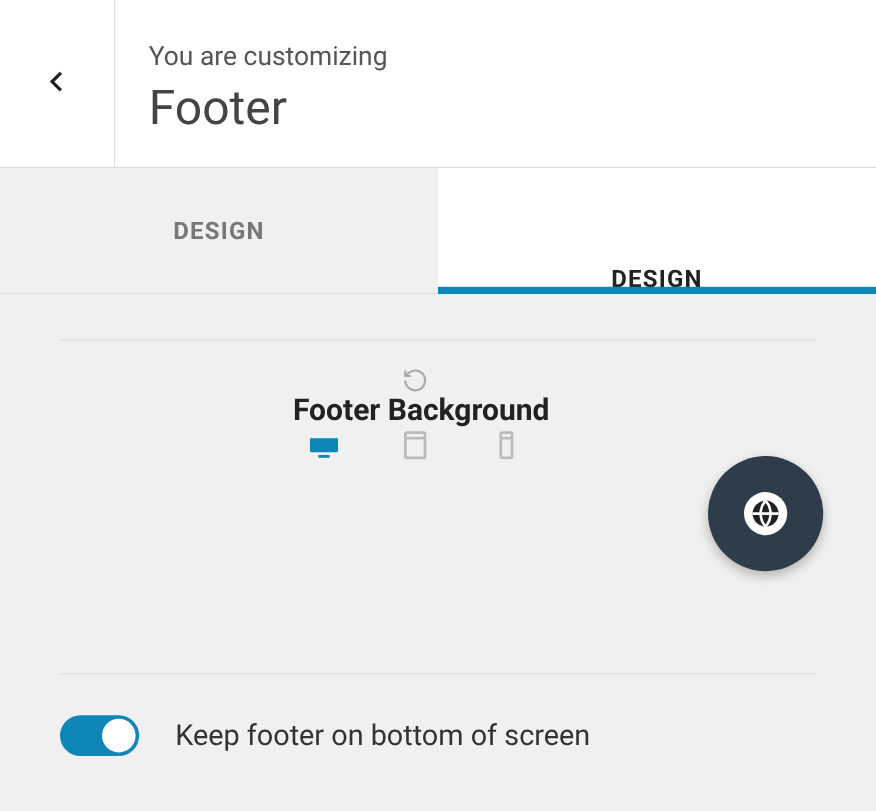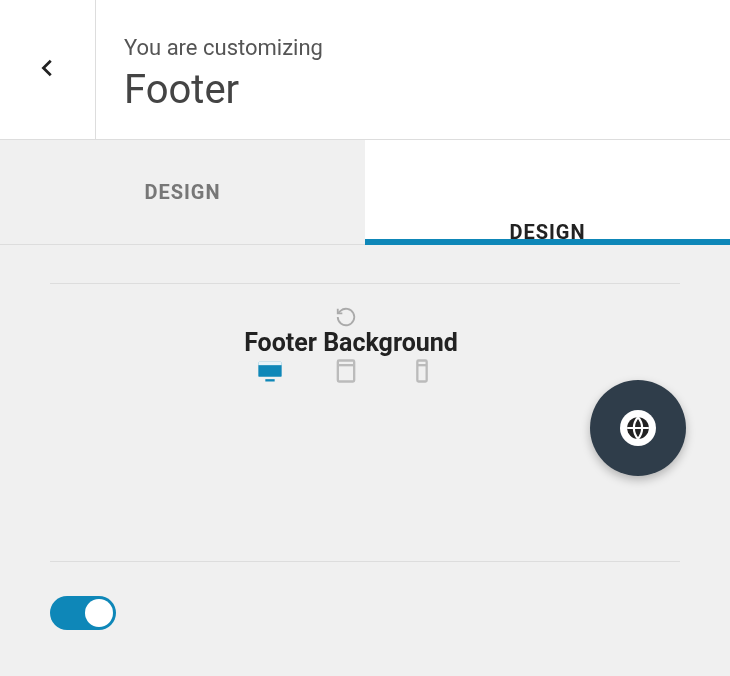--- a/index.html
+++ b/index.html
@@ -229,20 +229,21 @@
       </span>
     </div>
   </div>
 
   <div class="row-divider" style="margin-top:150px"></div>
 
   <div class="toggle-row">
     <div class="toggle">
       <div class="toggle-knob"></div>
     </div>
+    <div class="toggle-label">Keep footer on bottom of screen</div>
   </div>
 </div>
 
 <div class="fab">
   <div class="fab-inner">
     <svg viewBox="0 0 24 24" fill="#222">
         <circle cx="12" cy="12" r="10" fill="#222"></circle>
         <path d="M2 12h20M12 2a15 15 0 0 1 0 20M12 2a15 15 0 0 0 0 20" stroke="#fff" stroke-width="2" fill="none"></path>
       </svg>
   </div>

